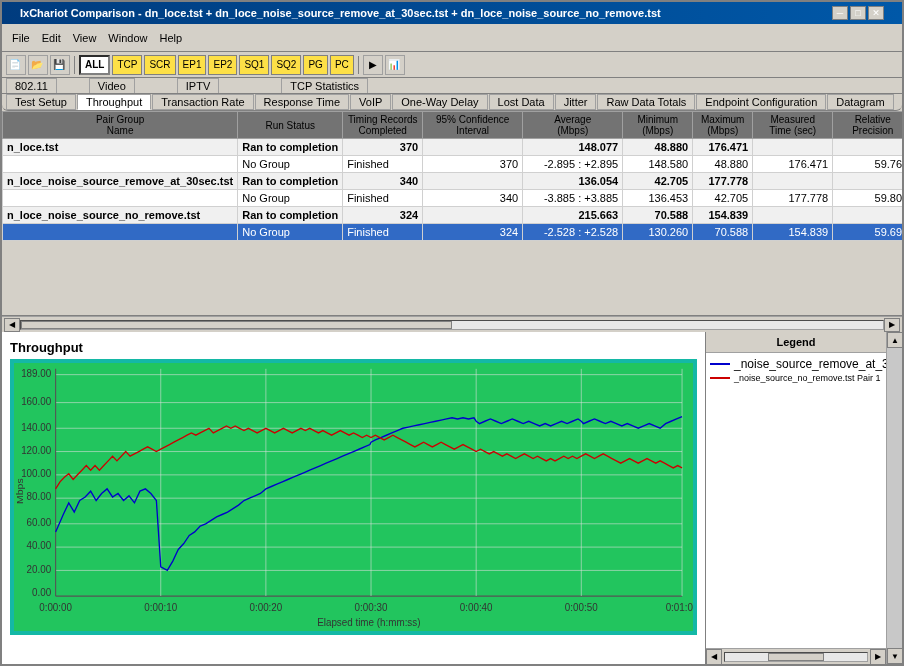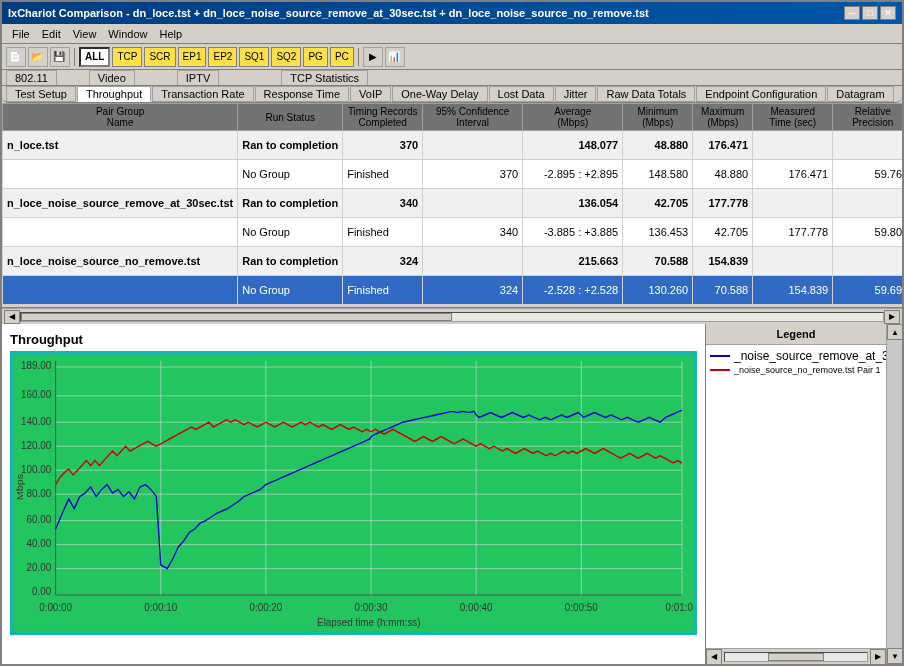--- a/index.html
+++ b/index.html
@@ -1,26 +1,26 @@
 <!DOCTYPE html>
 <html><head>
   <meta charset="utf-8">
   <style>
     * { box-sizing: border-box; margin: 0; padding: 0; }
     body { font-family: 'Segoe UI', Tahoma, Arial, sans-serif; font-size: 11px; background: #d4d0c8; overflow: hidden; }
 
     
     .window { width: 904px; height: 666px; border: 2px solid #808080; display: flex; flex-direction: column; background: #d4d0c8; }
-    .title-bar { background: linear-gradient(to right, #003c7f, #0058a8); color: white; padding: 3px 6px; display: flex; align-items: center; justify-content: space-between; height: 22px; flex-shrink: 0; }
+    .title-bar { background: linear-gradient(to right, #003c7f, #0058a8); color: white; padding: 3px 18px; display: flex; align-items: center; justify-content: space-between; height: 22px; flex-shrink: 0; }
     .title-text { font-size: 11px; font-weight: bold; }
     .title-buttons { display: flex; gap: 2px; }
     .title-btn { width: 16px; height: 14px; background: #d4d0c8; border: 1px solid #808080; font-size: 9px; display: flex; align-items: center; justify-content: center; cursor: pointer; }
 
     
-    .menu-bar { background: #d4d0c8; border-bottom: 1px solid #808080; display: flex; align-items: center; padding: 2px 4px; height: 20px; flex-shrink: 0; }
+    .menu-bar { background: #d4d0c8; border-bottom: 1px solid #808080; display: flex; align-items: center; padding: 2px 4px; height: 28px; flex-shrink: 0; }
     .menu-item { padding: 1px 6px; font-size: 11px; cursor: pointer; }
 
     
     .toolbar { background: #d4d0c8; border-bottom: 1px solid #808080; display: flex; align-items: center; padding: 2px 4px; gap: 2px; height: 26px; flex-shrink: 0; }
     .toolbar-btn { height: 20px; padding: 1px 4px; background: #fde047; border: 1px solid #808080; font-size: 10px; cursor: pointer; display: flex; align-items: center; justify-content: center; }
     .toolbar-btn.active { background: #fff; border: 2px inset #808080; font-weight: bold; }
     .toolbar-sep { width: 1px; height: 18px; background: #808080; margin: 0 2px; }
     .toolbar-icon { width: 20px; height: 20px; background: #d4d0c8; border: 1px solid #a0a0a0; display: flex; align-items: center; justify-content: center; cursor: pointer; font-size: 10px; }
 
     
@@ -32,21 +32,21 @@
     .tab.active { background: white; border-bottom-color: white; }
 
     
     .main-content { display: flex; flex-direction: column; flex: 1; overflow: hidden; }
 
     
     .table-area { flex: 0 0 auto; height: 205px; overflow: hidden; border-bottom: 1px solid #808080; position: relative; }
     .table-scroll { height: 100%; overflow-y: auto; overflow-x: auto; }
     .data-table { width: 100%; border-collapse: collapse; font-size: 11px; }
     .data-table th { background: #737373; border: 1px solid #a0a0a0; padding: 2px 4px; font-weight: normal; text-align: center; white-space: nowrap; font-size: 10px; }
-    .data-table td { border: 1px solid #d0d0d0; padding: 8px 4px; white-space: nowrap; margin-top: 16px; }
+    .data-table td { border: 1px solid #d0d0d0; padding: 2px 4px; white-space: nowrap; margin-top: 16px; }
     .data-table tr.section-header td { font-weight: bold; color: #000; background: #f0f0f0; }
     .data-table tr.data-row td { background: white; }
     .data-table tr.selected td { background: #316ac5; color: white; }
     .col-name { min-width: 200px; }
     .col-group { min-width: 65px; }
     .col-status { min-width: 80px; }
     .col-records { min-width: 70px; text-align: right; }
     .col-confidence { min-width: 100px; text-align: right; }
     .col-avg { min-width: 70px; text-align: right; }
     .col-min { min-width: 60px; text-align: right; }

